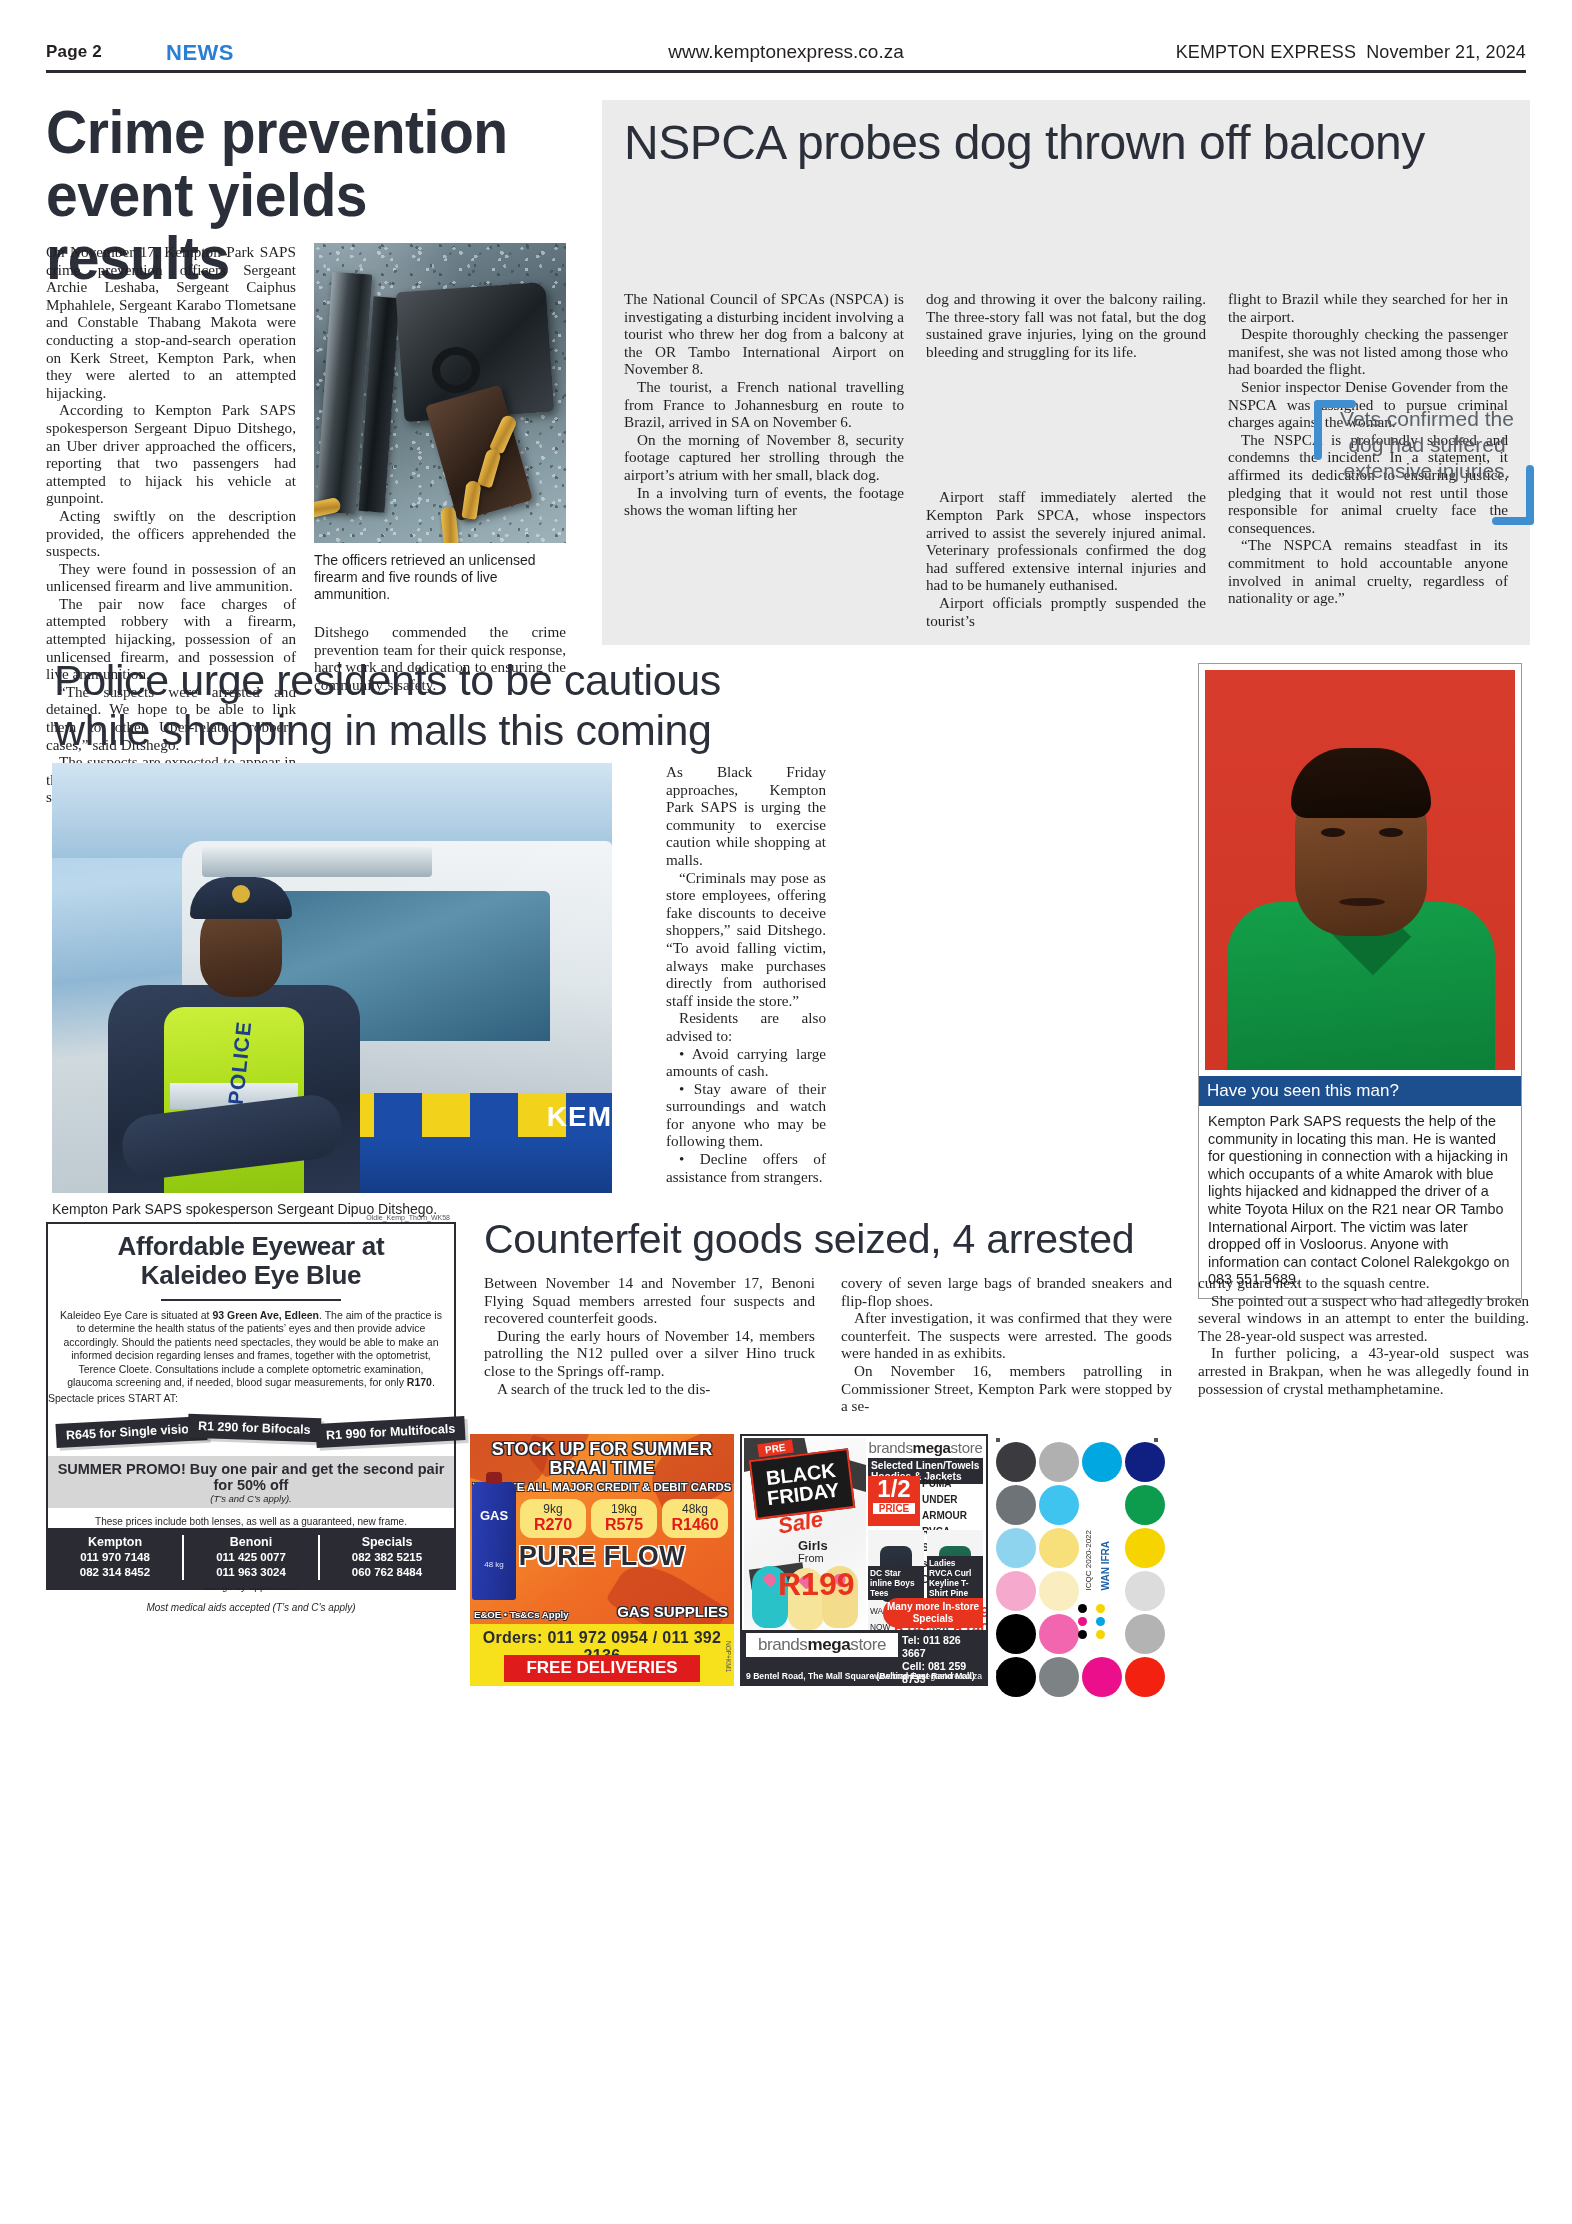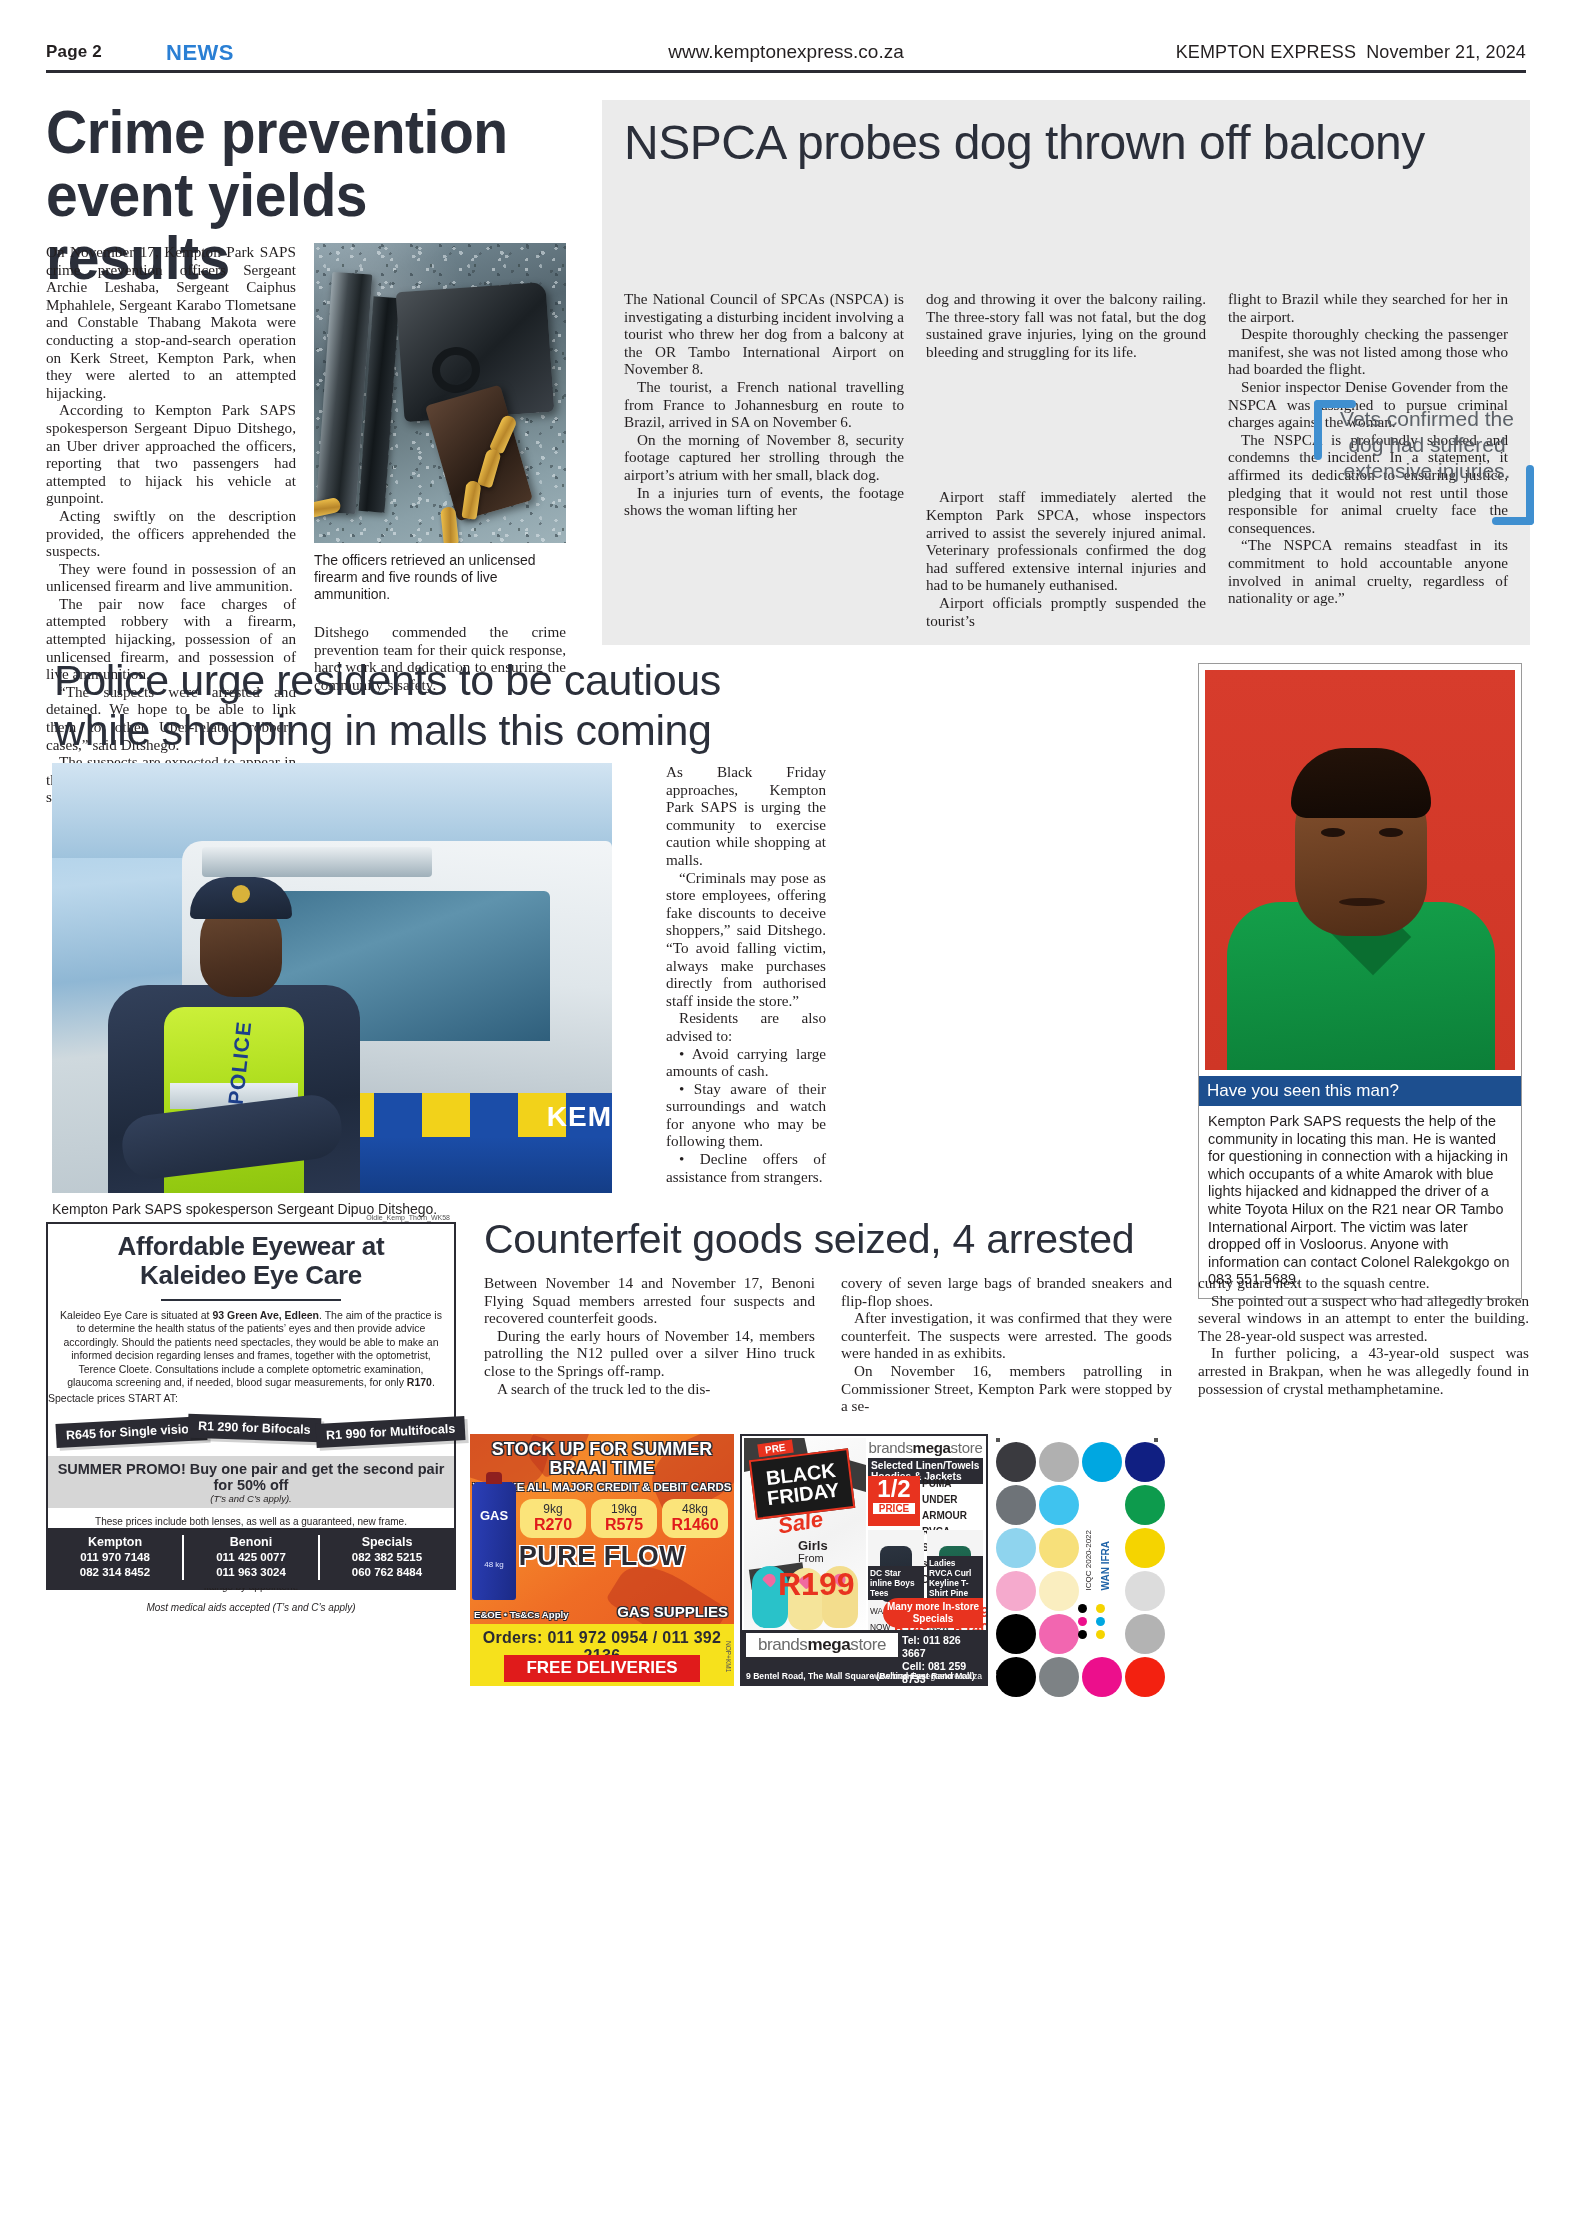--- a/index.html
+++ b/index.html
@@ -369,21 +369,21 @@
       </div>
     </div>
 
     <div class="nspca">
       <div class="hl-nspca">NSPCA probes dog thrown off balcony</div>
       <div class="nspca-cols">
         <div class="body-col">
           <p class="first">The National Council of SPCAs (NSPCA) is investigating a disturbing incident involving a tourist who threw her dog from a balcony at the OR Tambo International Airport on November 8.</p>
           <p>The tourist, a French national travelling from France to Johannesburg en route to Brazil, arrived in SA on November 6.</p>
           <p>On the morning of November 8, security footage captured her strolling through the airport’s atrium with her small, black dog.</p>
-          <p>In a injuries turn of events, the footage shows the woman lifting her</p>
+          <p>In a involving turn of events, the footage shows the woman lifting her</p>
         </div>
         <div class="body-col">
           <p class="first">dog and throwing it over the balcony railing. The three-story fall was not fatal, but the dog sustained grave injuries, lying on the ground bleeding and struggling for its life.</p>
           <div style="height:128px;"></div>
           <p>Airport staff immediately alerted the Kempton Park SPCA, whose inspectors arrived to assist the severely injured animal. Veterinary professionals confirmed the dog had suffered extensive internal injuries and had to be humanely euthanised.</p>
           <p>Airport officials promptly suspended the tourist’s</p>
         </div>
         <div class="body-col">
           <p class="first">flight to Brazil while they searched for her in the airport.</p>
           <p>Despite thoroughly checking the passenger manifest, she was not listed among those who had boarded the flight.</p>
@@ -470,21 +470,21 @@
         <p class="first">curity guard next to the squash centre.</p>
         <p>She pointed out a suspect who had allegedly broken several windows in an attempt to enter the building. The 28-year-old suspect was arrested.</p>
         <p>In further policing, a 43-year-old suspect was arrested in Brakpan, when he was allegedly found in possession of crystal methamphetamine.</p>
       </div>
     </div>
 
     <div class="eyead">
       <div class="credit">Oldie_Kemp_Thorn_WK58</div>
       <h3>
         <span>Affordable Eyewear at</span><br>
-        <span>Kaleideo Eye Care</span>
+        <span>Kaleideo Eye Blue</span>
       </h3>
       <div class="hr"></div>
       <div class="p"><span>Kaleideo Eye Care is situated at </span><b>93 Green Ave, Edleen</b><span>. The aim of the practice is to determine the health status of the patients’ eyes and then provide advice accordingly. Should the patients need spectacles, they would be able to make an informed decision regarding lenses and frames, together with the optometrist, Terence Cloete. Consultations include a complete optometric examination, glaucoma screening and, if needed, blood sugar measurements, for only </span><b>R170</b><span>.</span></div>
       <div class="start">Spectacle prices START AT:</div>
       <div class="pricerow">
         <span class="tag t1">R645 for Single vision</span>
         <span class="tag t2">R1 290 for Bifocals</span>
         <span class="tag t3">R1 990 for Multifocals</span>
       </div>
       <div class="promo">

